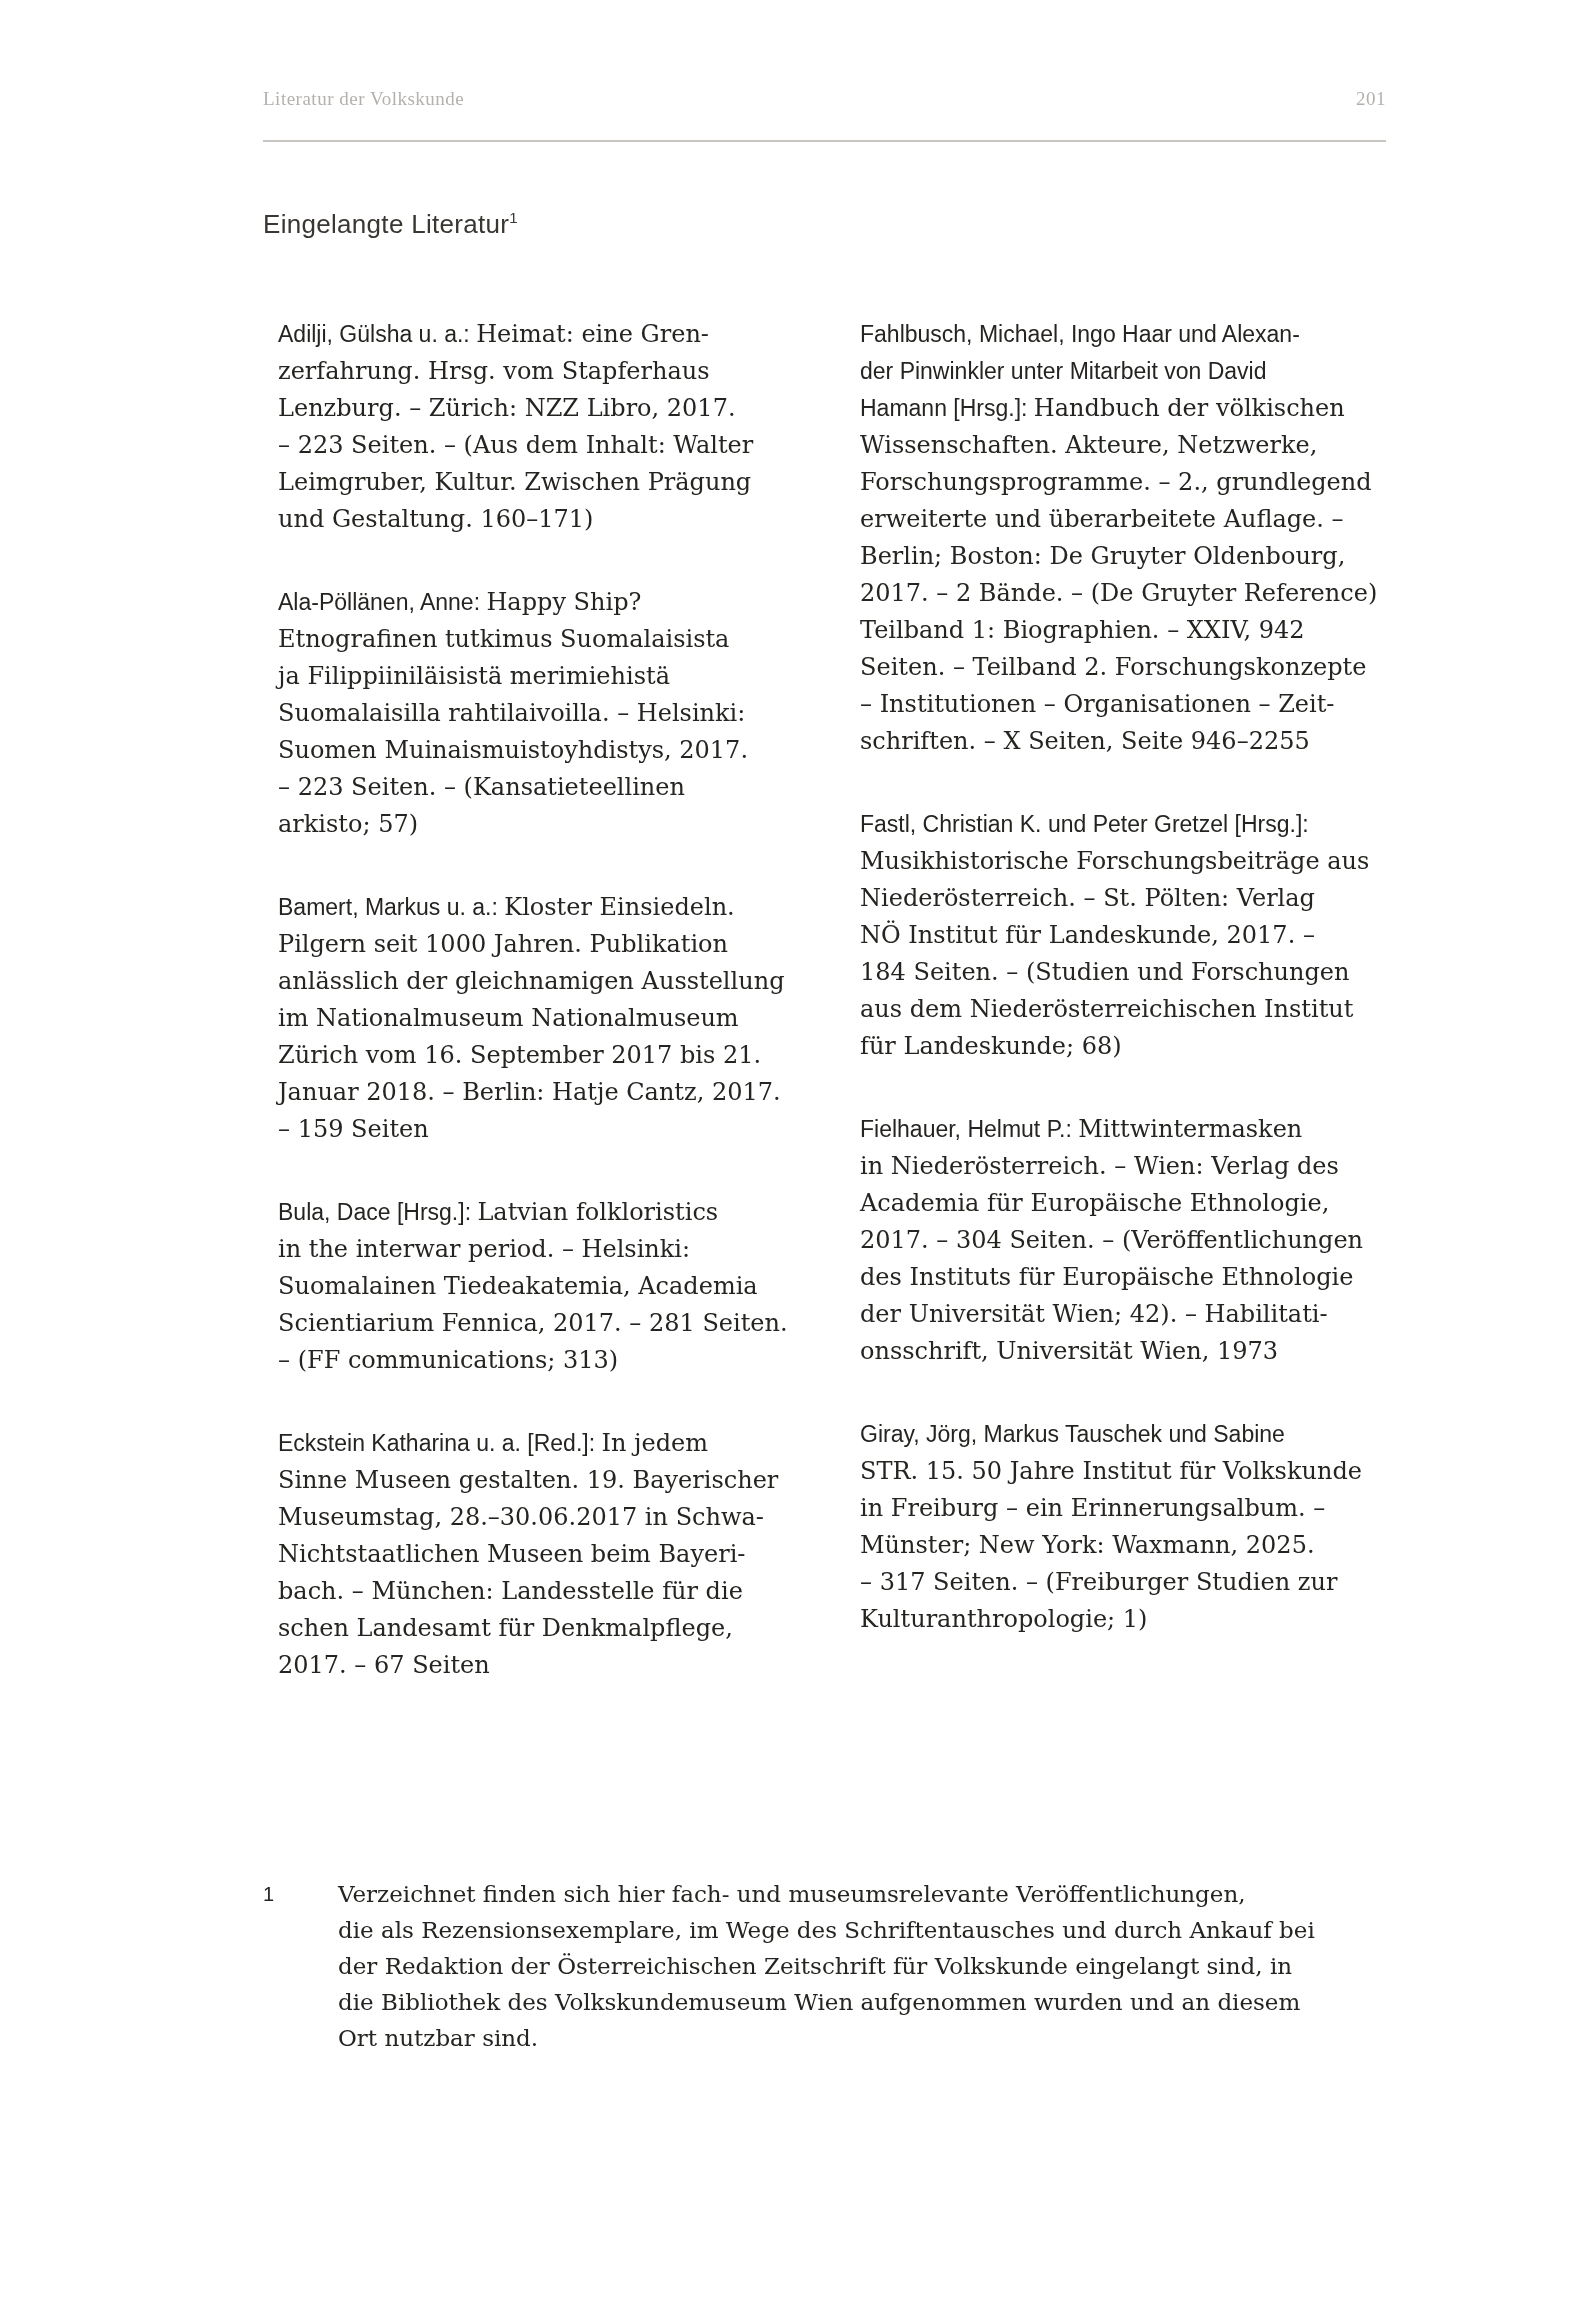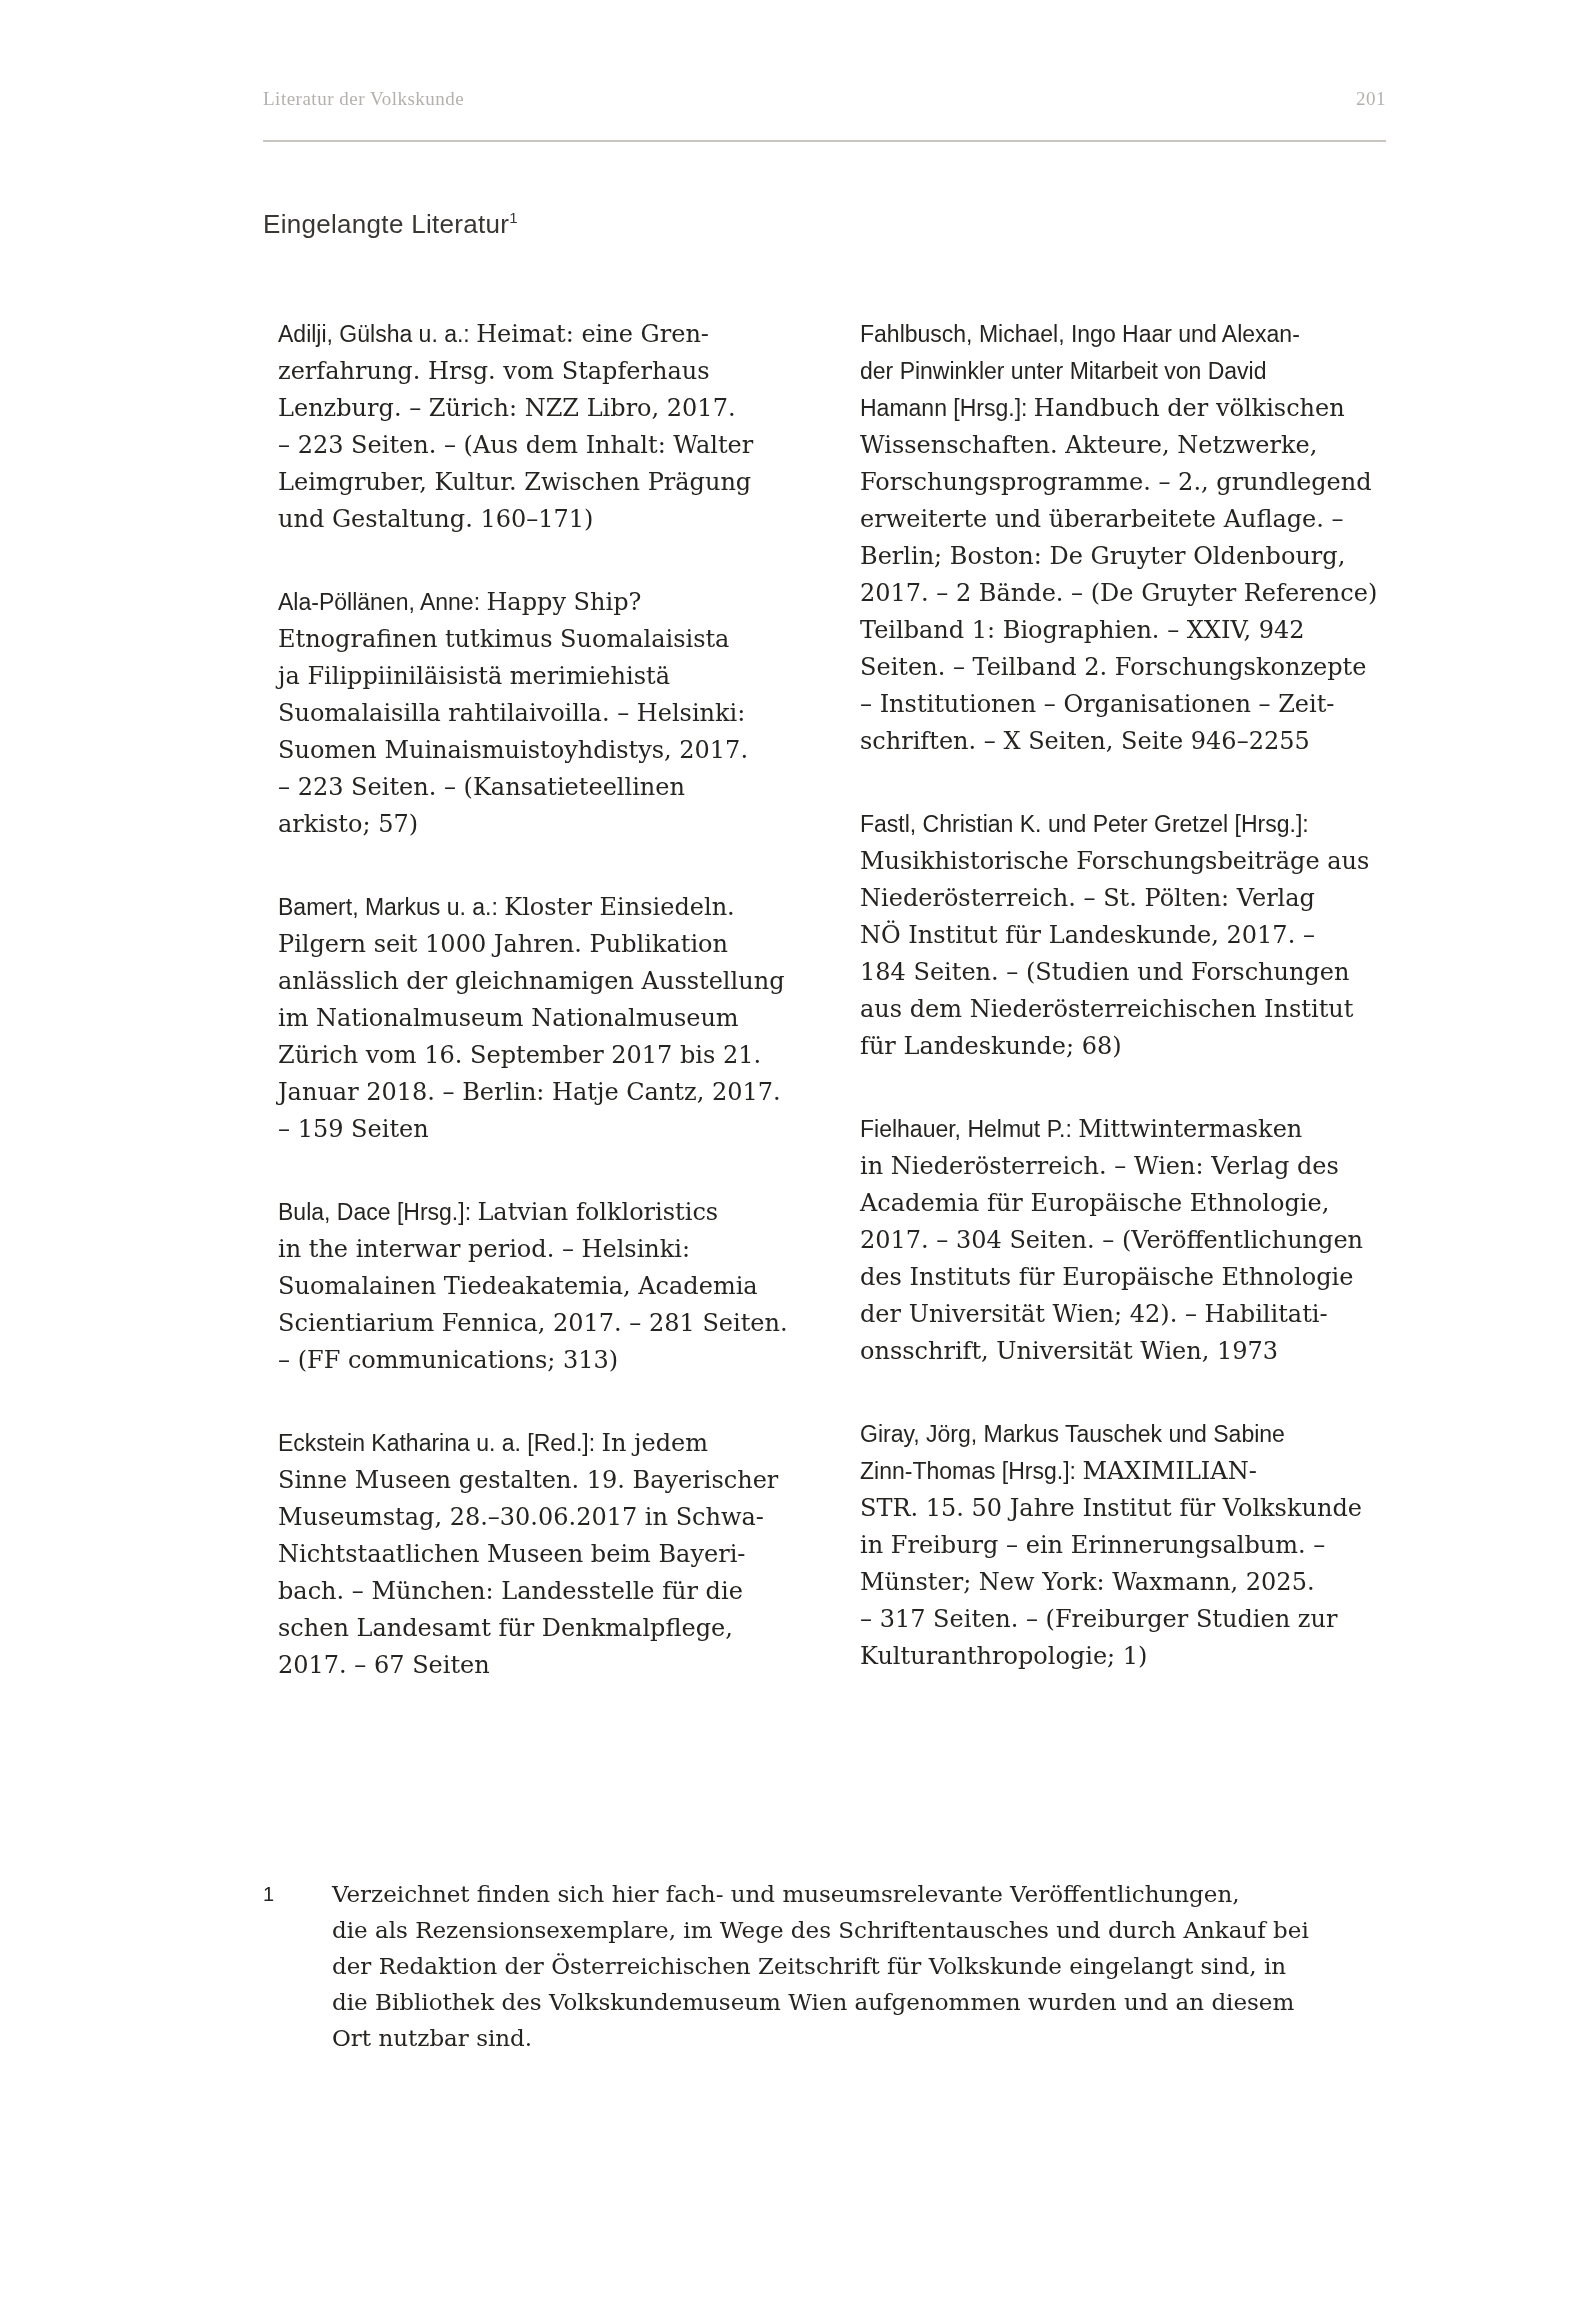--- a/index.html
+++ b/index.html
@@ -89,20 +89,21 @@
     flex: 0 0 69px;
     font-family: "Liberation Sans", sans-serif;
     font-size: 20px;
     line-height: 36px;
   }
   .fn-line {
     font-family: "DejaVu Serif", serif;
     font-size: 23px;
     line-height: 36px;
     white-space: nowrap;
+    margin-left: 6px;
   }
 </style>
 </head>
 <body>
 
 <div class="page">
 
   <div class="running-head">
     <span>Literatur der Volkskunde</span>
     <span>201</span>
@@ -185,21 +186,20 @@
           <div class="line"><span class="sans">Fielhauer, Helmut P.: </span><span class="serif">Mittwintermasken</span></div>
           <div class="line"><span class="serif">in Niederösterreich. – Wien: Verlag des</span></div>
           <div class="line"><span class="serif">Academia für Europäische Ethnologie,</span></div>
           <div class="line"><span class="serif">2017. – 304 Seiten. – (Veröffentlichungen</span></div>
           <div class="line"><span class="serif">des Instituts für Europäische Ethnologie</span></div>
           <div class="line"><span class="serif">der Universität Wien; 42). – Habilitati-</span></div>
           <div class="line"><span class="serif">onsschrift, Universität Wien, 1973</span></div>
         </div>
         <div class="entry">
           <div class="line"><span class="sans">Giray, Jörg, Markus Tauschek und Sabine</span></div>
-          <div class="line"><span class="sans">Zinn-Thomas [Hrsg.]: </span><span class="serif">MAXIMILIAN-</span></div>
           <div class="line"><span class="serif">STR. 15. 50 Jahre Institut für Volkskunde</span></div>
           <div class="line"><span class="serif">in Freiburg – ein Erinnerungsalbum. –</span></div>
           <div class="line"><span class="serif">Münster; New York: Waxmann, 2025.</span></div>
           <div class="line"><span class="serif">– 317 Seiten. – (Freiburger Studien zur</span></div>
           <div class="line"><span class="serif">Kulturanthropologie; 1)</span></div>
         </div>
       </div>
   </div>
 
   <div class="footnote">

